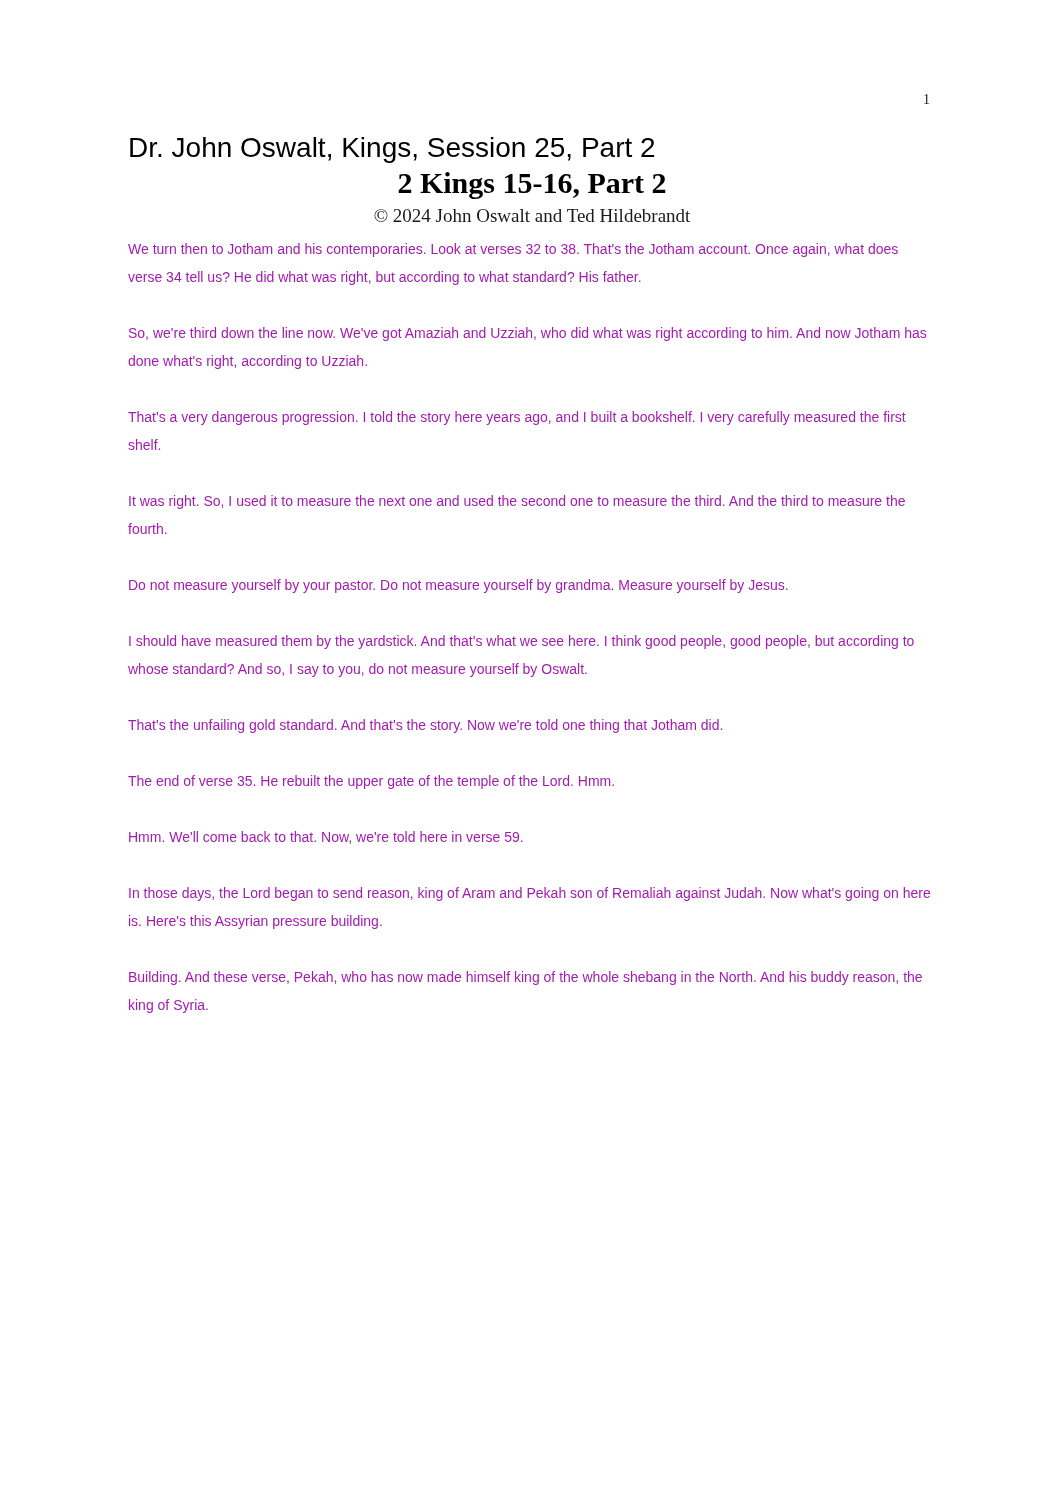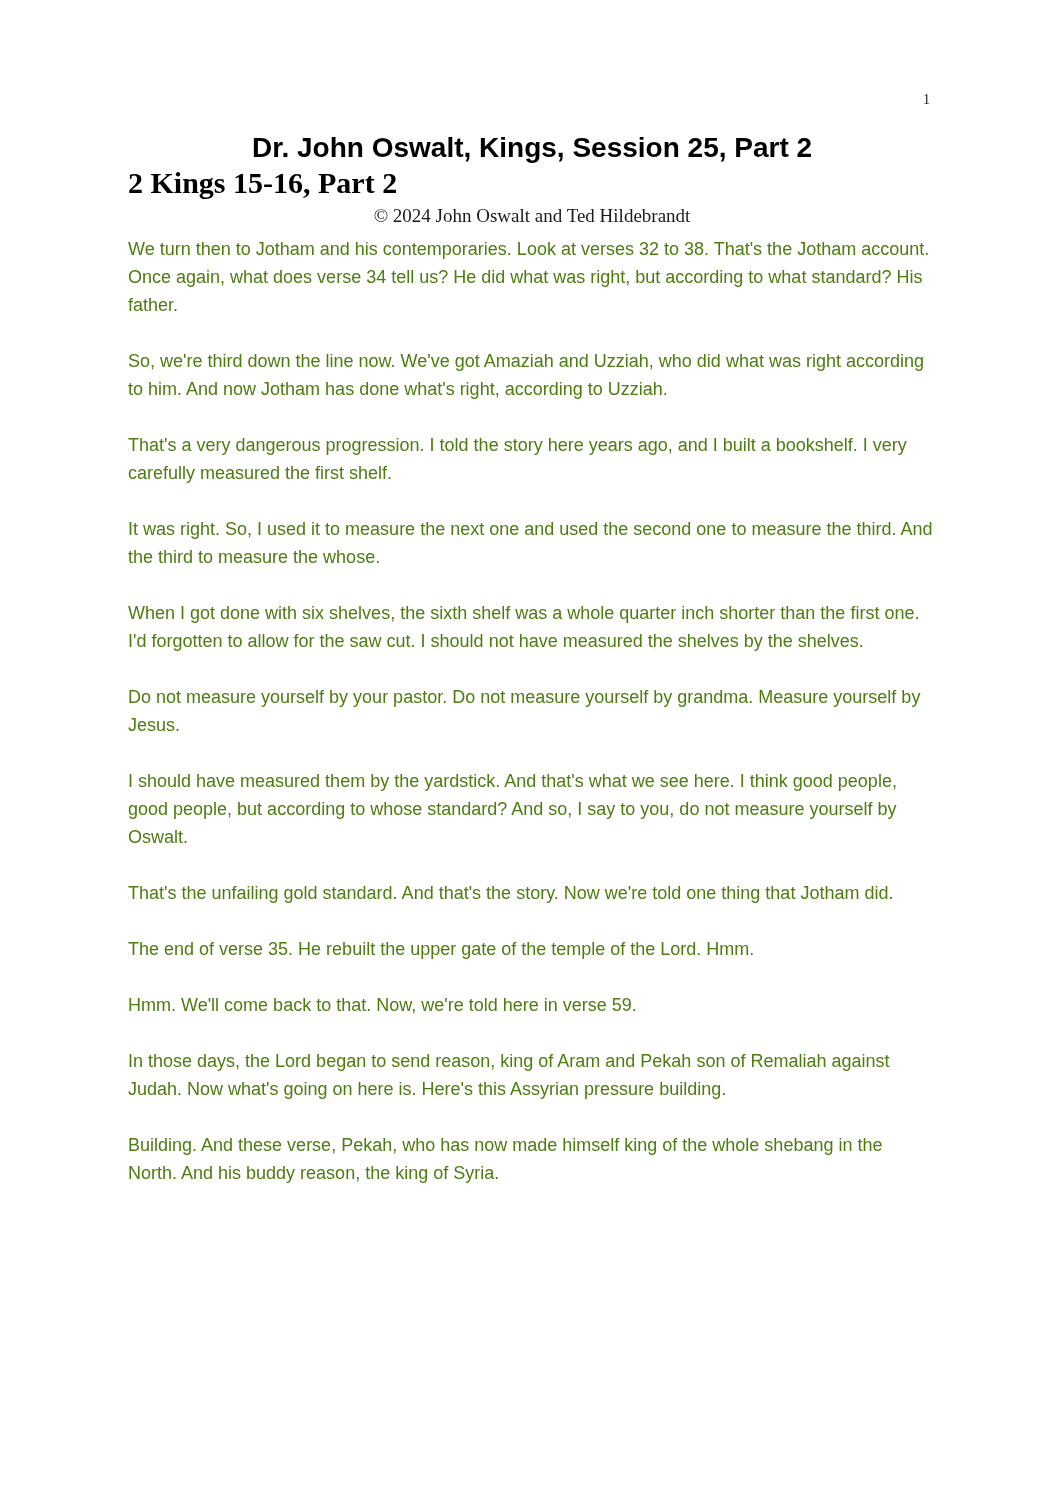--- a/index.html
+++ b/index.html
@@ -24,49 +24,49 @@
     font-family: "Liberation Serif", serif;
     color: #1a1a1a;
   }
   .content {
     position: absolute;
     top: 130px;
     left: 128px;
     width: 808px;
   }
   .title-main {
-    text-align: center;
+    text-align: left;
     font-family: "Liberation Sans", sans-serif;
-    font-weight: 700;
+    font-weight: 400;
     font-size: 28px;
     line-height: 1.25;
     color: #000000;
   }
   .title-sub {
-    text-align: left;
+    text-align: center;
     font-family: "Liberation Serif", serif;
     font-weight: 700;
     font-size: 30px;
     line-height: 1.2;
     color: #000000;
   }
   .copyright {
     text-align: center;
     font-family: "Liberation Serif", serif;
     font-size: 19px;
     margin-top: 4px;
     margin-bottom: 8px;
     color: #1a1a1a;
   }
   .body-text p {
     font-family: "Liberation Sans", sans-serif;
-    font-size: 18px;
+    font-size: 14px;
     line-height: 28px;
     margin-bottom: 28px;
-    color: #4d7c0f;
+    color: #a21caf;
   }
 </style>
 </head>
 <body>
 
 <div class="page">
 
   <div class="page-number">1</div>
 
   <div class="content">
@@ -74,22 +74,21 @@
     <div class="title-main">Dr. John Oswalt, Kings, Session 25, Part 2</div>
 
     <div class="title-sub">2 Kings 15-16, Part 2</div>
 
     <div class="copyright">© 2024 John Oswalt and Ted Hildebrandt</div>
 
     <div class="body-text">
         <p>We turn then to Jotham and his contemporaries. Look at verses 32 to 38. That's the Jotham account. Once again, what does verse 34 tell us? He did what was right, but according to what standard? His father.</p>
         <p>So, we're third down the line now. We've got Amaziah and Uzziah, who did what was right according to him. And now Jotham has done what's right, according to Uzziah.</p>
         <p>That's a very dangerous progression. I told the story here years ago, and I built a bookshelf. I very carefully measured the first shelf.</p>
-        <p>It was right. So, I used it to measure the next one and used the second one to measure the third. And the third to measure the whose.</p>
-        <p>When I got done with six shelves, the sixth shelf was a whole quarter inch shorter than the first one. I'd forgotten to allow for the saw cut. I should not have measured the shelves by the shelves.</p>
+        <p>It was right. So, I used it to measure the next one and used the second one to measure the third. And the third to measure the fourth.</p>
         <p>Do not measure yourself by your pastor. Do not measure yourself by grandma. Measure yourself by Jesus.</p>
         <p>I should have measured them by the yardstick. And that's what we see here. I think good people, good people, but according to whose standard? And so, I say to you, do not measure yourself by Oswalt.</p>
         <p>That's the unfailing gold standard. And that's the story. Now we're told one thing that Jotham did.</p>
         <p>The end of verse 35. He rebuilt the upper gate of the temple of the Lord. Hmm.</p>
         <p>Hmm. We'll come back to that. Now, we're told here in verse 59.</p>
         <p>In those days, the Lord began to send reason, king of Aram and Pekah son of Remaliah against Judah. Now what's going on here is. Here's this Assyrian pressure building.</p>
         <p>Building. And these verse, Pekah, who has now made himself king of the whole shebang in the North. And his buddy reason, the king of Syria.</p>
       </div>
 
   </div>

